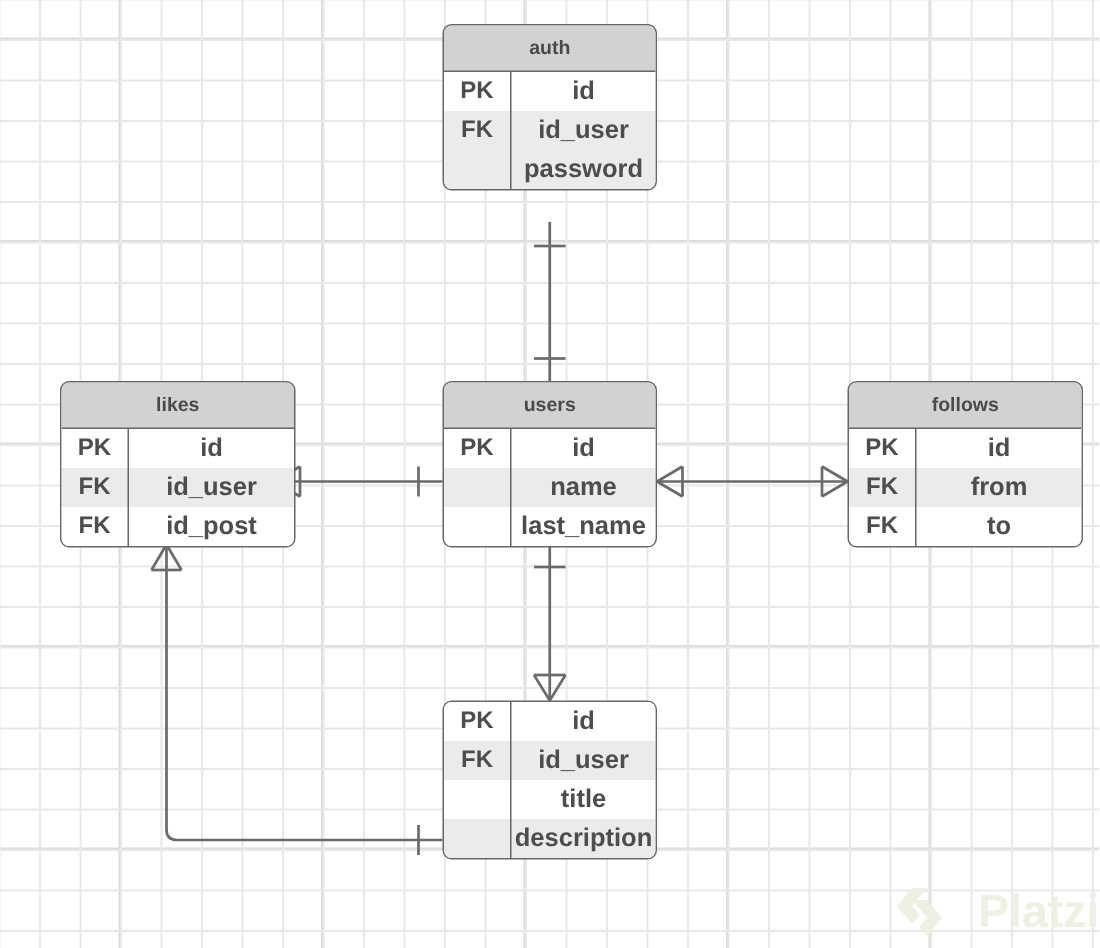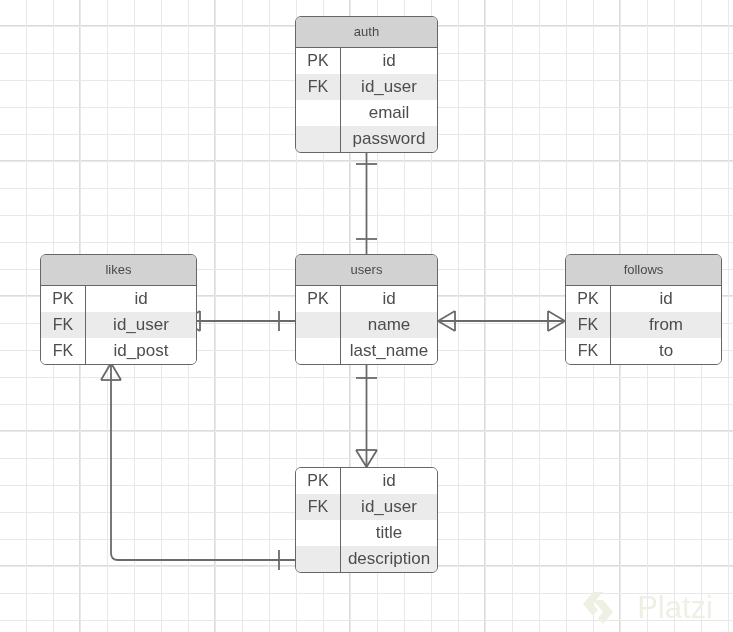--- a/index.html
+++ b/index.html
@@ -20,20 +20,21 @@
       linear-gradient(to right, #e8e8e8 1px, transparent 1px),
       linear-gradient(to bottom, #e8e8e8 1px, transparent 1px),
       linear-gradient(to right, #dcdcdc 1px, transparent 1px),
       linear-gradient(to bottom, #dcdcdc 1px, transparent 1px);
     background-size:
       27px 27px,
       27px 27px,
       135px 135px,
       135px 135px;
     background-position: -1px -1px, -1px -1px, 79px 25px, 79px 25px;
+    font-weight: bold;
   }
 
   
   .entity {
     position: absolute;
     box-sizing: border-box;
     border: 1.6px solid #666666;
     border-radius: 6px;
     background: #ffffff;
     overflow: hidden;
@@ -87,21 +88,21 @@
     left: 0;
     top: 0;
     width: 733px;
     height: 632px;
     pointer-events: none;
   }
 
   
   #watermark {
     position: absolute;
-    right: 20px;
+    right: 0;
     bottom: 6px;
     display: flex;
     align-items: center;
     gap: 22px;
     opacity: 1;
   }
   #watermark .wm-text {
     font-size: 31px;
     color: #eef0e4;
     letter-spacing: 0px;
@@ -170,24 +171,20 @@
   <div class="entity" style="left:295px; top:16px; width:143px;">
     <div class="entity-title">auth</div>
     <div class="entity-rows">
       <div class="row">
         <span class="key">PK</span>
         <span class="field">id</span>
       </div>
       <div class="row alt">
         <span class="key">FK</span>
         <span class="field">id_user</span>
-      </div>
-      <div class="row">
-        <span class="key"></span>
-        <span class="field">email</span>
       </div>
       <div class="row alt">
         <span class="key"></span>
         <span class="field">password</span>
       </div>
     </div>
   </div>
 
   <div class="entity" style="left:40px; top:254px; width:157px;">
     <div class="entity-title">likes</div>

